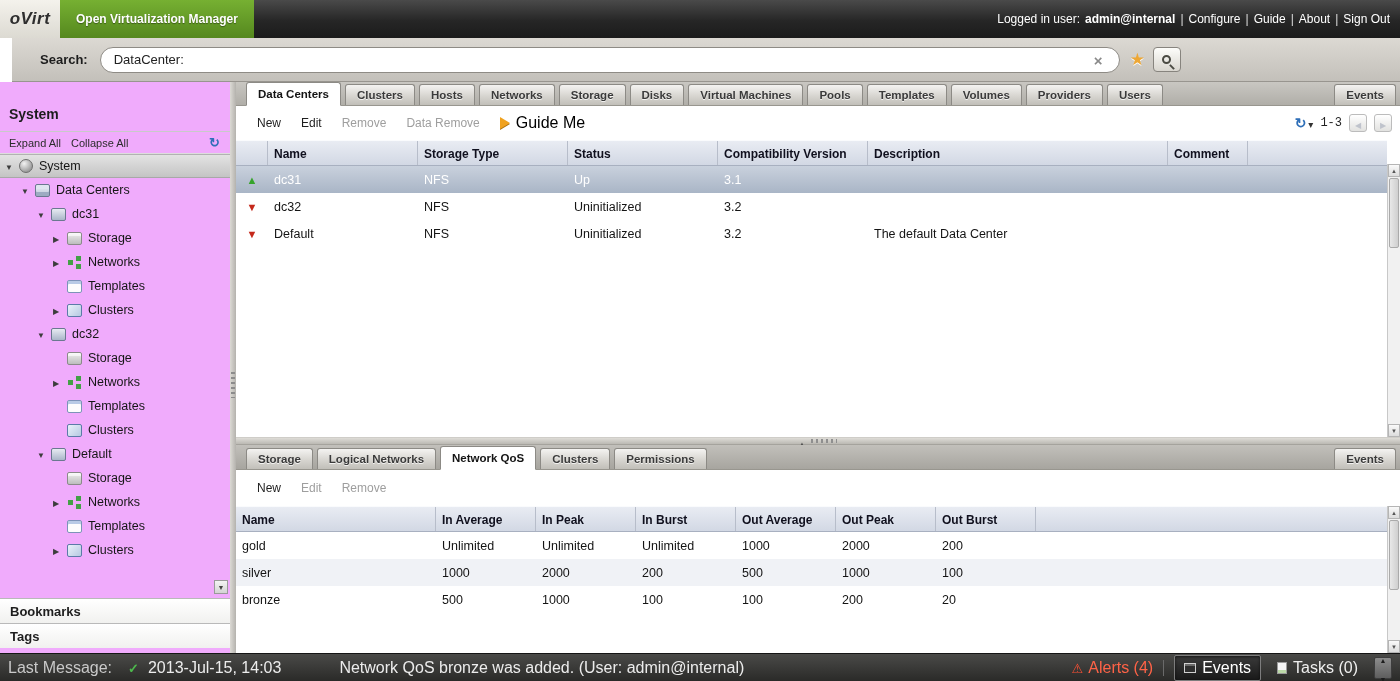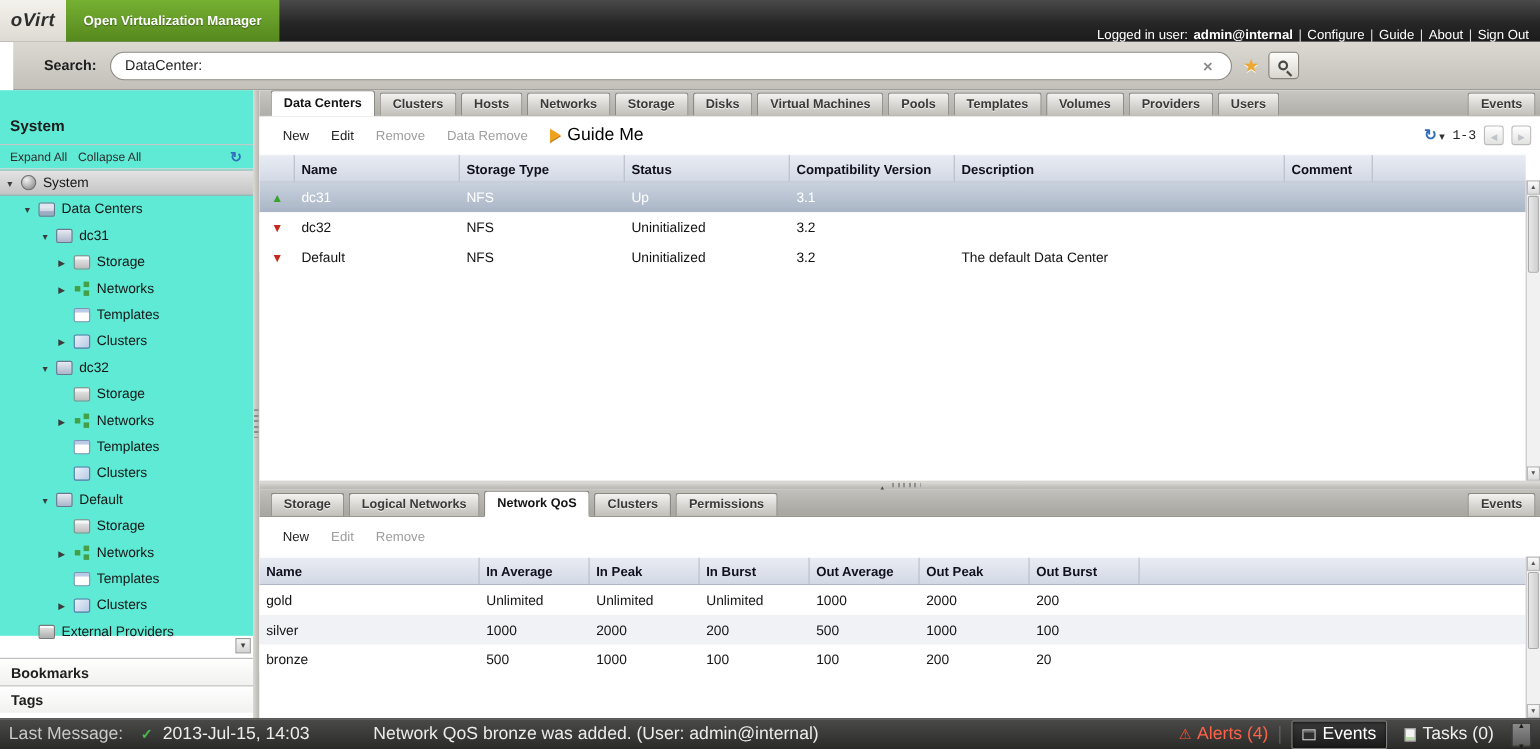--- a/index.html
+++ b/index.html
@@ -7,21 +7,21 @@
   .screen { position: relative; width: 1400px; height: 681px; overflow: hidden; background: #fff; font-family: "Liberation Sans", sans-serif; }
   a { text-decoration: none; color: inherit; cursor: pointer; }
 
   
   .top-header { position: absolute; left:0; top:0; width:1400px; height:38px;
     background: linear-gradient(180deg,#4a4a4a,#262626 55%,#1b1b1b); display:flex; align-items:stretch; }
   .logo { width:60px; background:linear-gradient(#f4f2ec,#dcdad2); color:#2e2e2e; font-weight:bold;
     font-size:17px; display:flex; align-items:center; justify-content:center; letter-spacing:.5px;font-style:italic; }
   .badge { background:linear-gradient(#76b032,#55881e); color:#fff; font-weight:bold; font-size:12px;
     display:flex; align-items:center; padding:12px 16px; text-shadow:0 1px 1px rgba(0,0,0,.4); }
-  .user-area { margin-left:auto; display:flex; align-items:flex-end; gap:5px; padding-right:10px;
+  .user-area { margin-left:auto; display:flex; align-items:center; gap:5px; padding-right:10px;
     color:#fff; font-size:12px; }
   .user-area .li-user { font-weight:bold; }
   .user-area .sep { color:#ddd; }
 
   
   .search-bar { position:absolute; left:12px; top:38px; width:1400px; height:44px;
     background:linear-gradient(#dcd9d3,#c3c0ba); border-bottom:1px solid #98958f;
     display:flex; align-items:center; }
   .search-label { font-weight:bold; font-size:13px; color:#1d1d1d; margin-left:28px; }
   .search-field { position:relative; margin-left:12px; width:1020px; height:26px; background:#fff;
@@ -30,21 +30,21 @@
   .clear-ico { position:absolute; right:11px; top:4px; width:14px; height:16px; cursor:pointer; }
   .clear-ico::before { content:"×"; font-size:15px; color:#8a8a8a; font-weight:bold; }
   .star-ico { margin-left:10px; cursor:pointer; }
   .star-ico::before { content:"★"; font-size:17px; color:#eda735; text-shadow:0 1px 0 #fff; }
   .mag-btn { margin-left:8px; width:28px; height:25px; border:1px solid #87847e; border-radius:4px;
     background:linear-gradient(#fdfdfa,#d9d6cf); display:flex; align-items:center; justify-content:center; cursor:pointer; }
   .mag-ico { position:relative; width:9px; height:9px; border:2px solid #4a4a42; border-radius:50%; }
   .mag-ico::after { content:""; position:absolute; left:7px; top:7px; width:2px; height:6px; background:#4a4a42; transform:rotate(-45deg); }
 
   
-  .sidebar { position:absolute; left:0; top:82px; width:230px; height:496px; background:#5eead4; }
+  .sidebar { position:absolute; left:0; top:82px; width:230px; height:571px; background:#f0abfc; }
   .side-title { height:50px; padding:24px 0 0 9px; font-size:14px; font-weight:bold; color:#1c1c1c;
     border-bottom:1px solid #c9c9c9; }
   .side-links { height:22px; display:flex; align-items:center; gap:10px; padding-left:9px;
     font-size:11px; color:#2c2c2c; border-bottom:1px solid #ddd; }
   .refresh-ico { margin-left:auto; margin-right:10px; cursor:pointer; }
   .refresh-ico::before { content:"↻"; color:#2f6fb8; font-weight:bold; font-size:13px; }
   .tree { position:absolute; left:0; top:72px; width:230px; height:444px; overflow:hidden; }
   .tree-row { height:24px; display:flex; align-items:center; font-size:12.5px; color:#161616;
     cursor:pointer; white-space:nowrap; }
   .tree-row.selected { background:linear-gradient(#e3e3e3,#c4c4c4); border-top:1px solid #b2b2b2;
@@ -303,25 +303,20 @@
       <div class="tree-row lv3">
         <span class="exp exp-none"></span>
         <span class="tico ic-template"></span>
         <span>Templates</span>
       </div>
       <div class="tree-row lv3">
         <span class="exp exp-right"></span>
         <span class="tico ic-cluster"></span>
         <span>Clusters</span>
       </div>
-      <div class="tree-row lv1">
-        <span class="exp exp-none"></span>
-        <span class="tico ic-providers"></span>
-        <span>External Providers</span>
-      </div>
     </div>
     <div class="tree-scroll-btn"></div>
     <div class="side-section bkm">Bookmarks</div>
     <div class="side-section tags">Tags</div>
   </aside>
 
   <div class="vsplit"></div>
 
   <main class="main">
 

